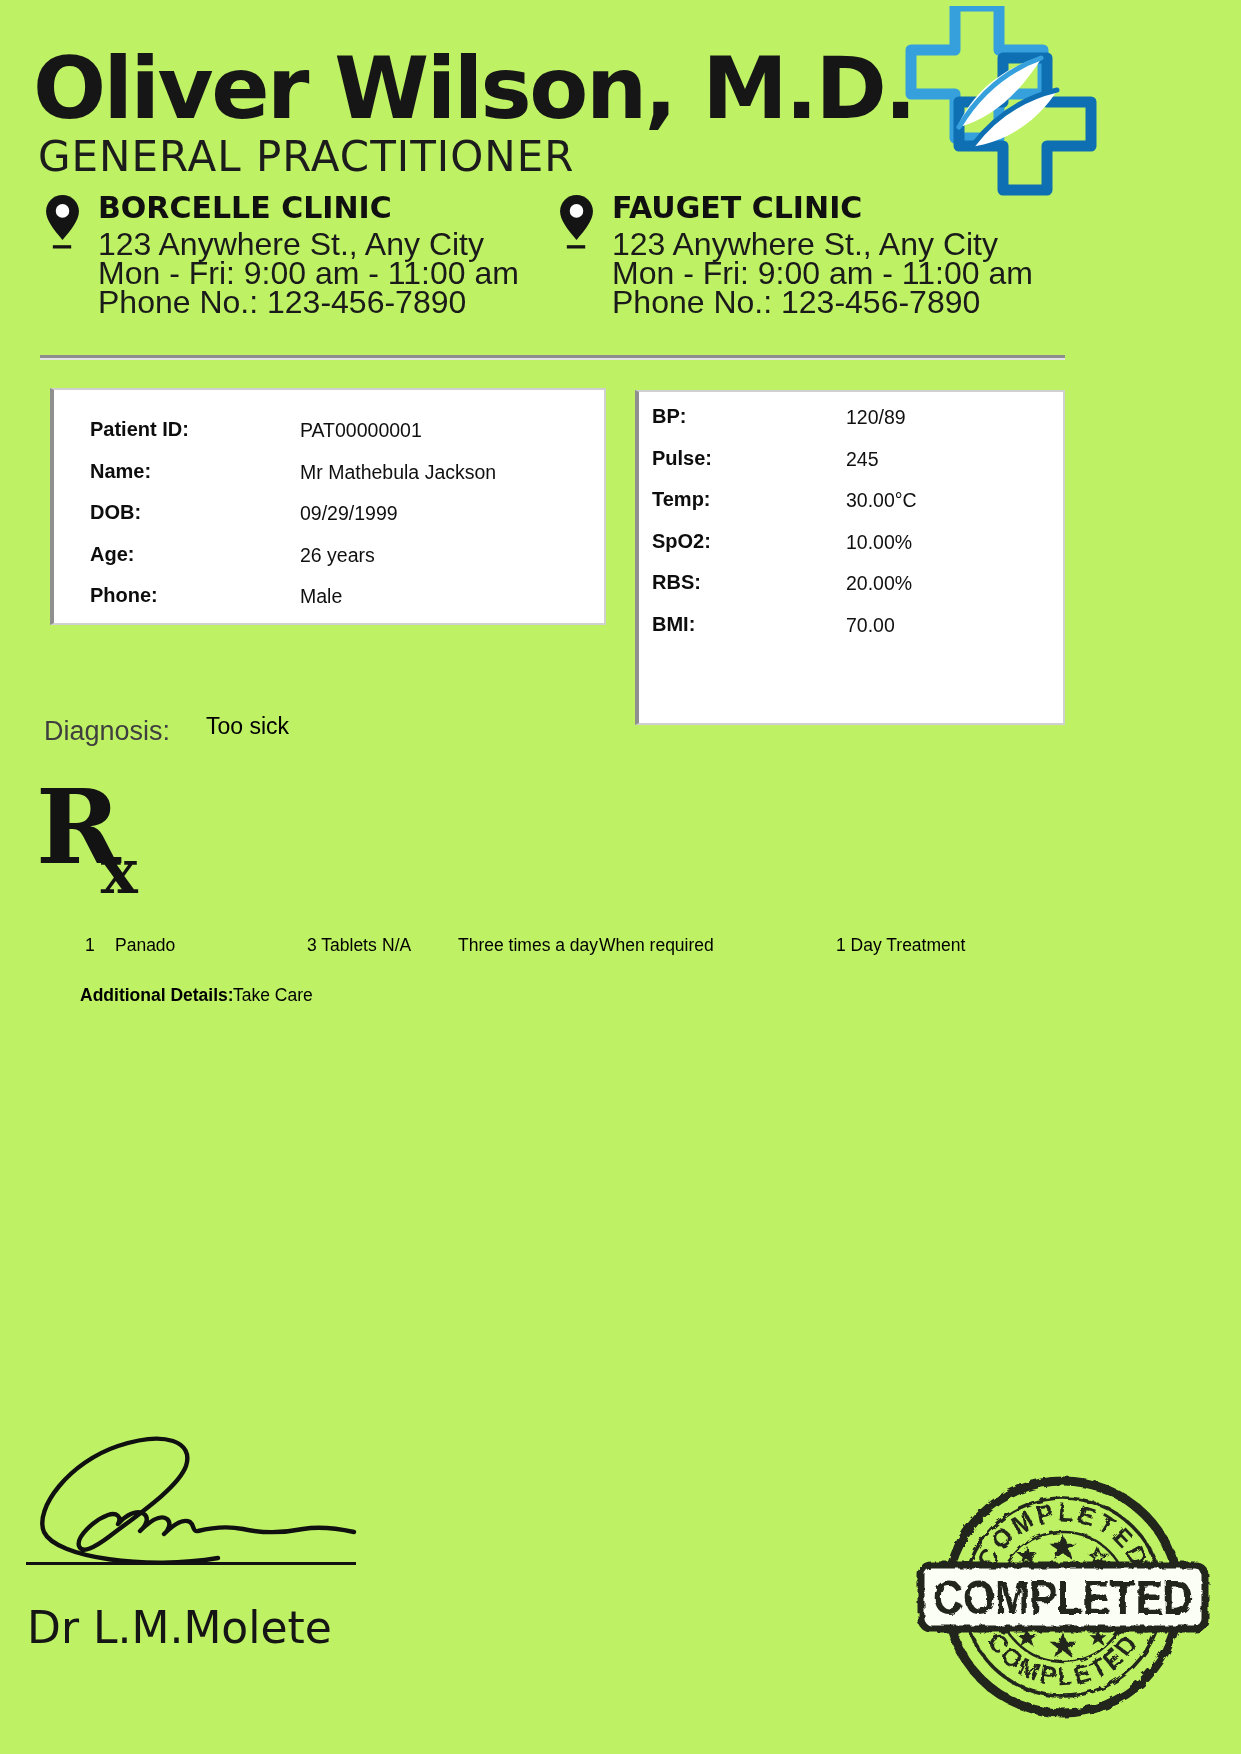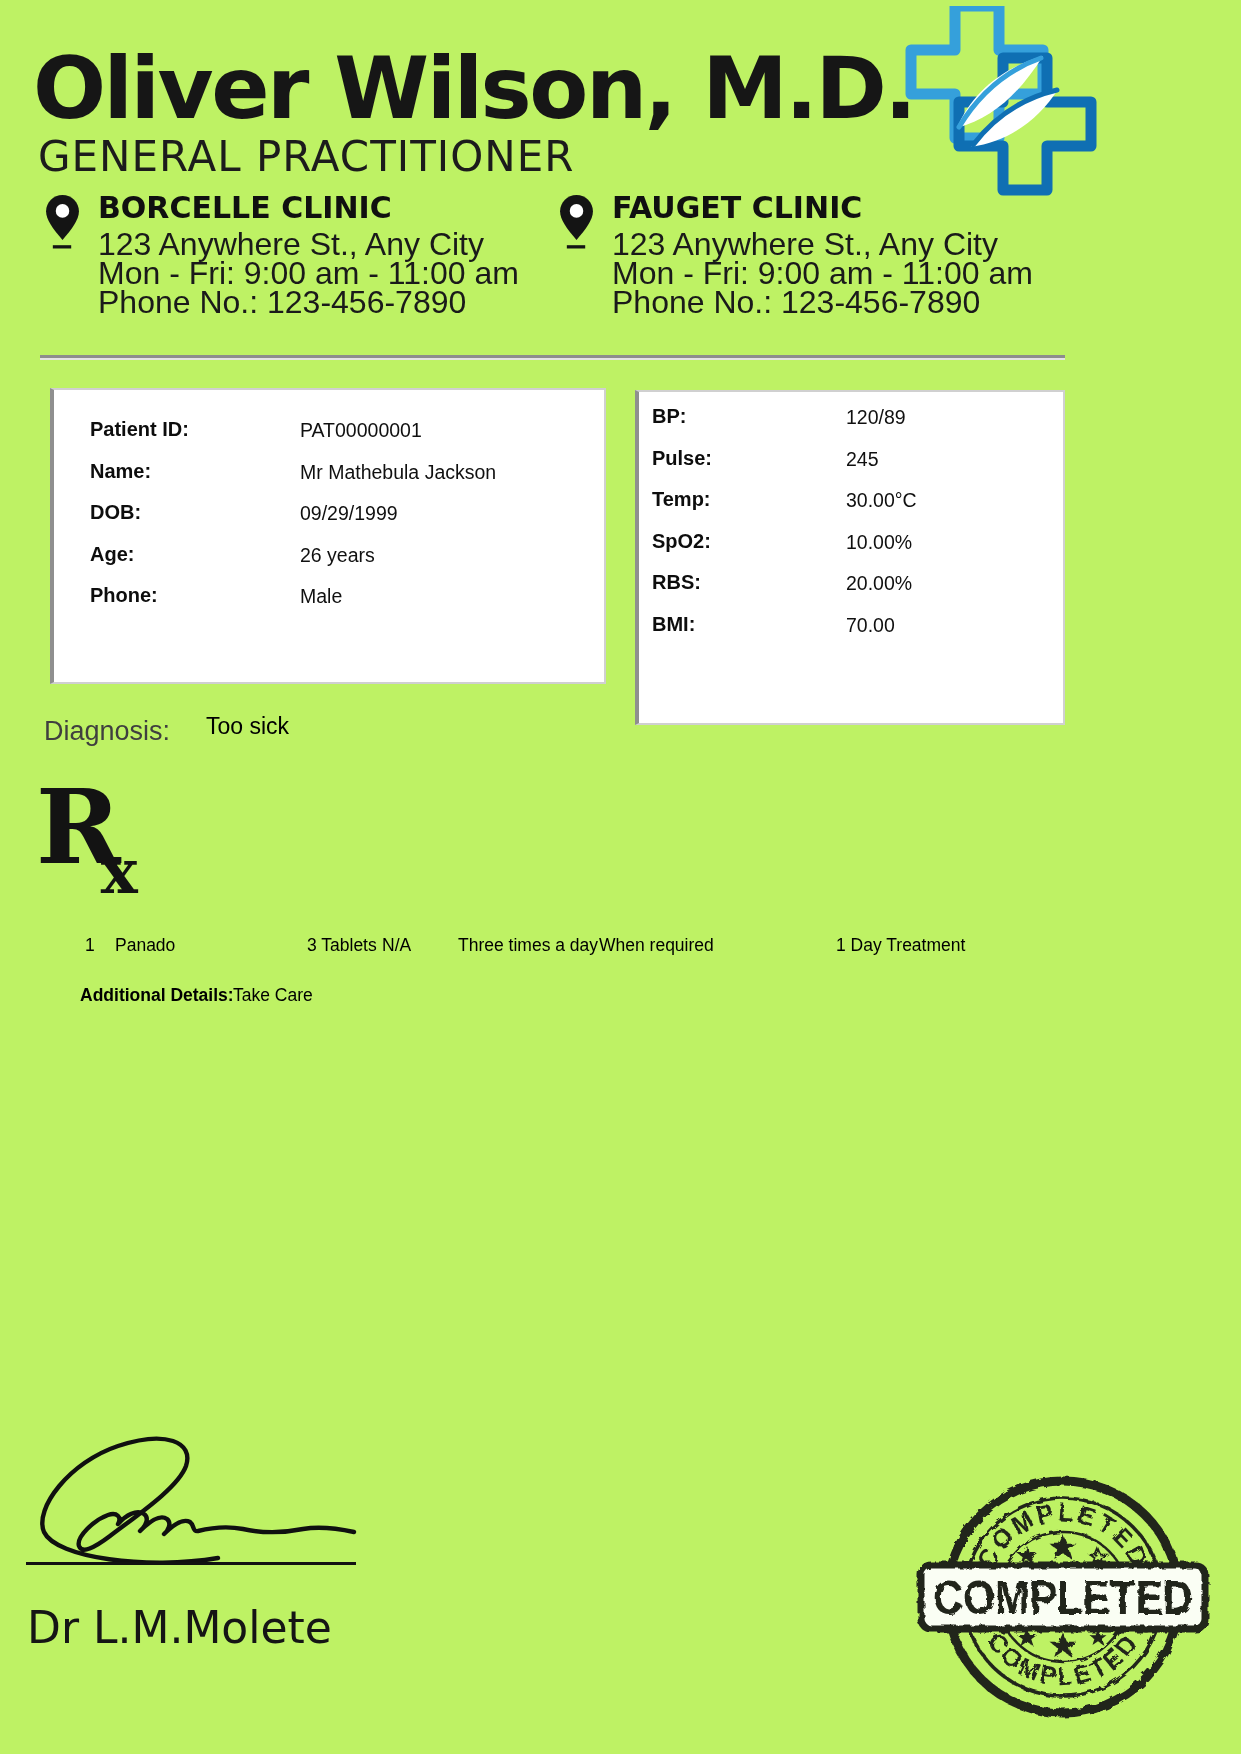--- a/index.html
+++ b/index.html
@@ -24,21 +24,21 @@
   
   .clinic{position:absolute;top:190px;display:flex;gap:15px;}
   .clinic-left{left:42px;}
   .clinic-right{left:556px;}
   .pin{width:41px;height:58px;flex:none;margin-top:3px;}
   .clinic-name{font-family:"DejaVu Sans","Liberation Sans",sans-serif;font-size:30px;font-weight:700;color:#101010;margin-bottom:5px;white-space:nowrap;}
   .clinic-line{font-size:32px;line-height:29px;color:#1a1a1a;white-space:nowrap;}
   .divider{position:absolute;left:40px;top:355px;width:1025px;height:3px;background:#8d8d8d;border-bottom:2px solid #e4e4e4;}
   
   .info-box{position:absolute;background:#fff;border:2px solid #d0d0d0;border-left:4px solid #8f8f8f;box-sizing:border-box;}
-  .patient-box{left:50px;top:388px;width:556px;height:296px;padding-top:28px;}
+  .patient-box{left:50px;top:388px;width:556px;height:237px;padding-top:28px;}
   .vitals-box{left:635px;top:390px;width:430px;height:335px;padding-top:13px;}
   .info-row{position:relative;height:41.6px;}
   .info-label{position:absolute;top:0;font-weight:700;font-size:20px;color:#0d0d0d;white-space:nowrap;}
   .info-value{position:absolute;top:1px;font-size:19.5px;color:#101010;white-space:nowrap;}
   .patient-box .info-label{left:36px;}
   .patient-box .info-value{left:246px;}
   .vitals-box .info-label{left:13px;}
   .vitals-box .info-value{left:207px;}
   
   .diag-label{position:absolute;left:44px;top:716px;font-size:27px;color:#3f3f3f;white-space:nowrap;}

